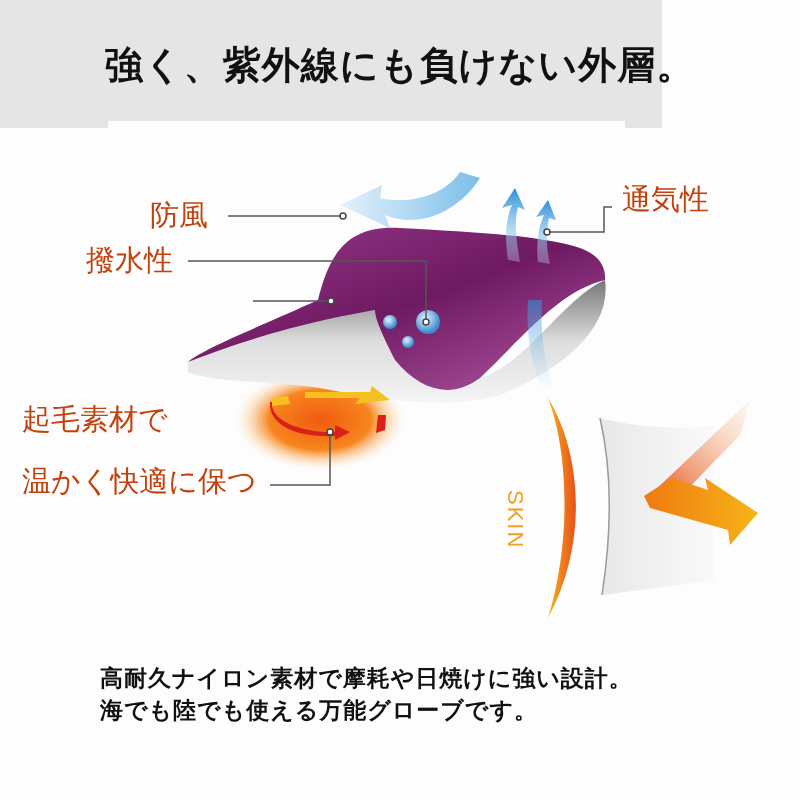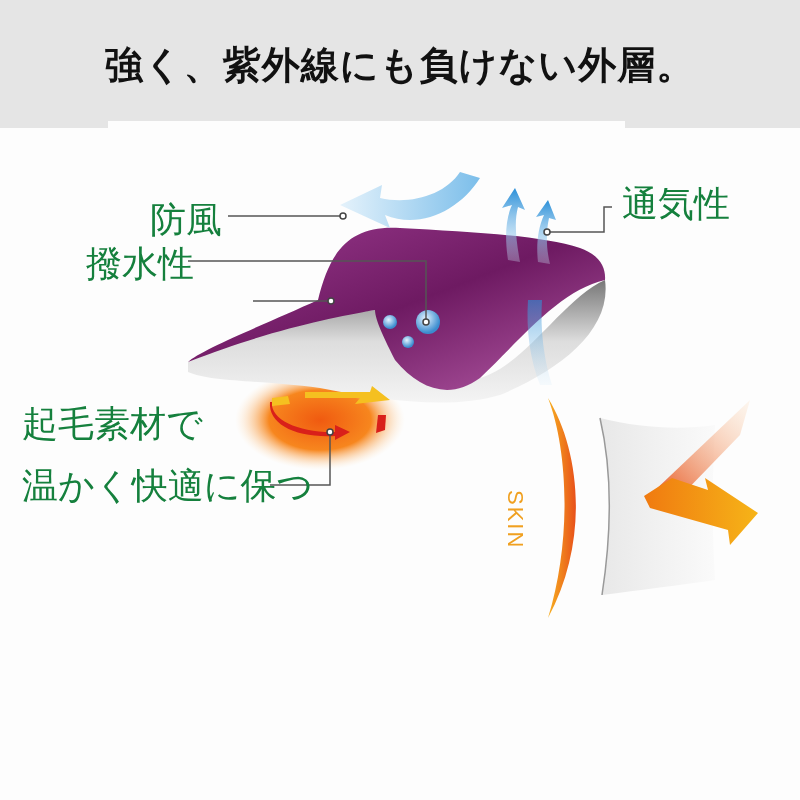--- a/index.html
+++ b/index.html
@@ -1,31 +1,31 @@
 <!DOCTYPE html>
 <html><head>
   <meta charset="utf-8">
   <style>
     * { margin: 0; padding: 0; box-sizing: border-box; }
     html, body { width: 800px; height: 800px; overflow: hidden; background: #fdfdfd; }
     body { position: relative; font-family: "DejaVu Sans", sans-serif; }
     .header {
-      position: absolute; left: 0; top: 0; width: 800px; height: 128px;
+      position: absolute; left: 0; top: 0; width: 662px; height: 128px;
       background: #e5e5e5;
     }
     .header-title {
       position: absolute; left: 0; top: 40px; width: 800px; text-align: center;
       font-size: 38px; font-weight: bold; color: #111; letter-spacing: 1px;
     }
     .inner-panel {
       position: absolute; left: 108px; top: 121px; width: 517px; height: 10px;
       background: #fdfdfd;
     }
     .label {
-      position: absolute; font-size: 36px; color: #15803d; line-height: 1.2;
+      position: absolute; font-size: 29px; color: #c2410c; line-height: 1.2;
       white-space: nowrap;
     }
     .illus { position: absolute; left: 0; top: 0; width: 800px; height: 800px; }
     .desc {
       position: absolute; left: 100px; top: 662px; width: 620px;
       font-size: 23px; font-weight: bold; color: #111; line-height: 32px;
       letter-spacing: 1px;
     }
     .desc div { white-space: nowrap; }
     .skin-label {
@@ -141,13 +141,15 @@
 </svg>
 
 <div class="label" style="left:150px; top:198px;">防風</div>
 <div class="label" style="left:86px; top:243px;font-family:Liberation Serif, serif;">撥水性</div>
 <div class="label" style="left:622px; top:182px;">通気性</div>
 <div class="label" style="left:22px; top:402px;">起毛素材で</div>
 <div class="label" style="left:22px; top:467px;font-family:Liberation Mono, monospace;">温かく快適に保つ</div>
 <div class="skin-label">SKIN</div>
 
 <div class="desc">
+  <div>高耐久ナイロン素材で摩耗や日焼けに強い設計。</div>
+  <div>海でも陸でも使える万能グローブです。</div>
 </div>
 
 </body></html>

